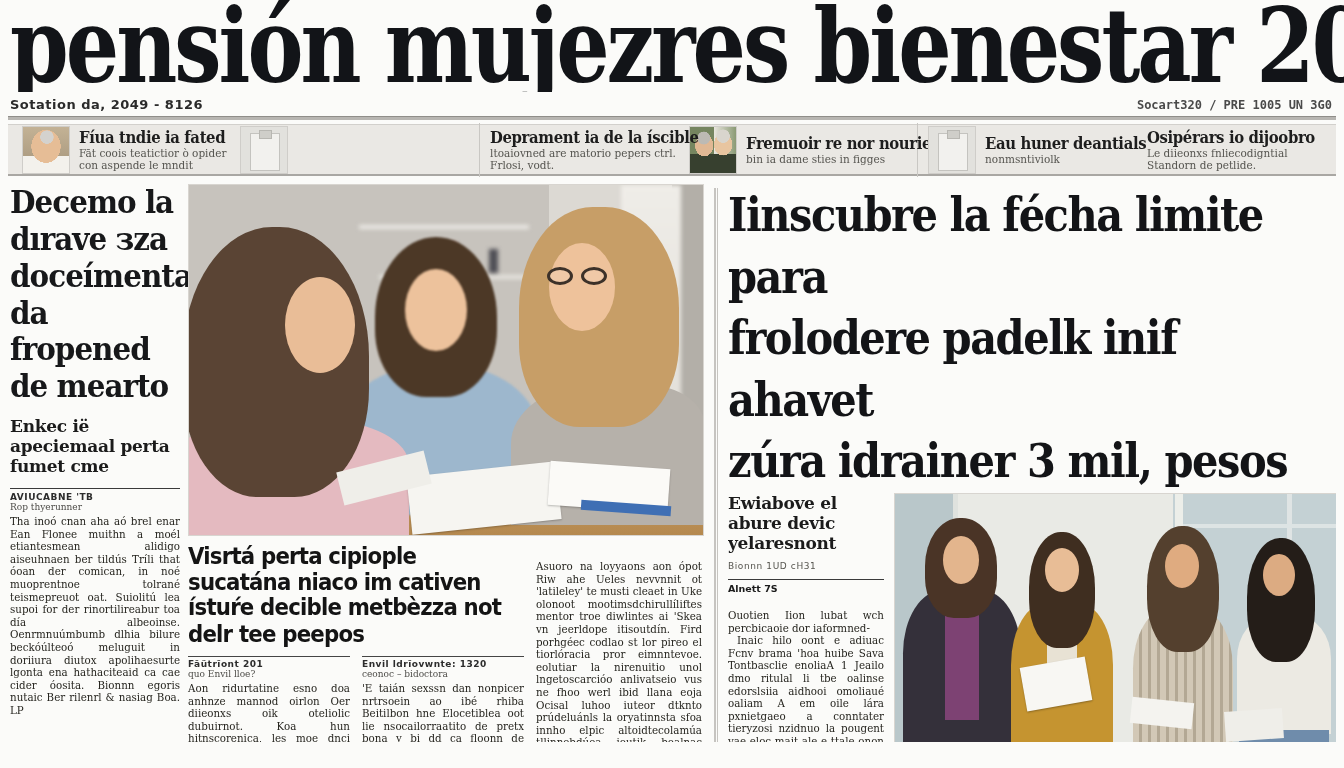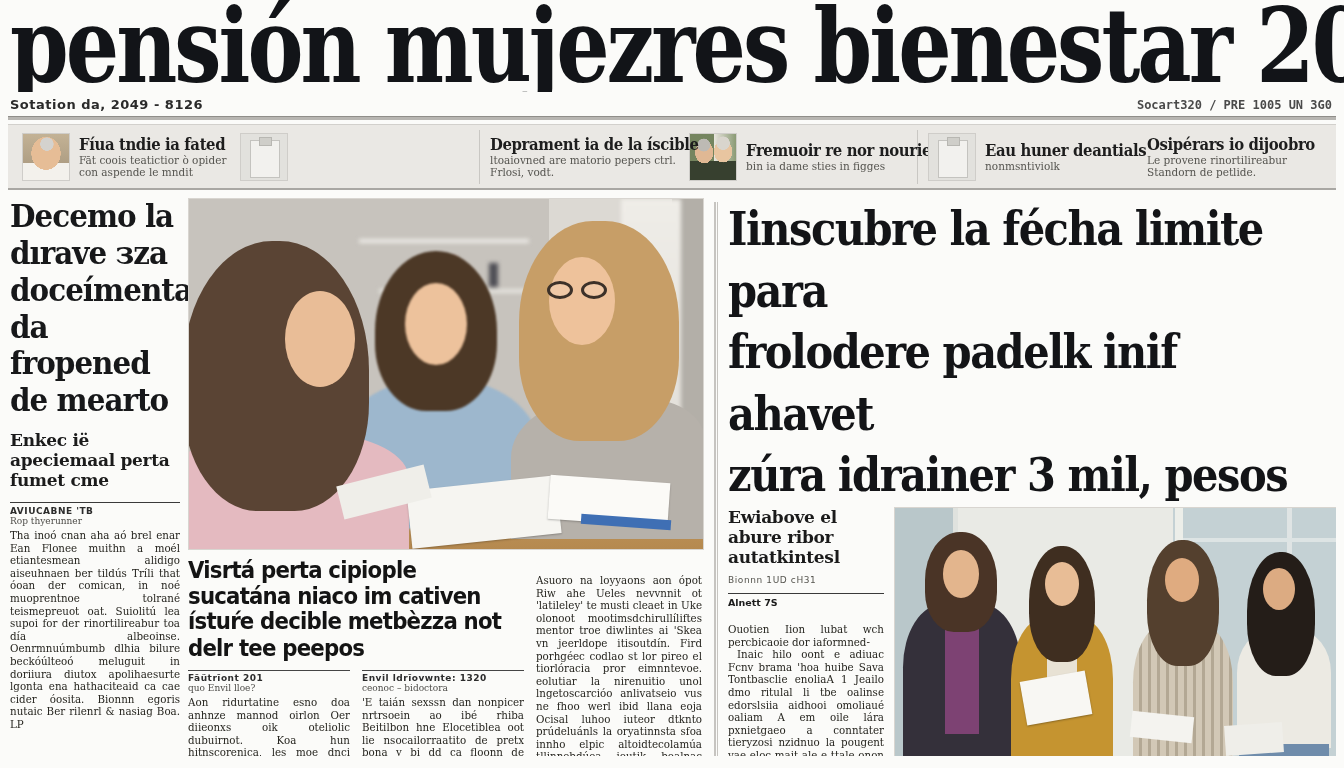--- a/index.html
+++ b/index.html
@@ -16,21 +16,21 @@
     color:#121418;
   }
   .meta-row { display:flex; justify-content:space-between; align-items:flex-end;
     padding:0 12px 2px 10px; height:22px; }
   .meta-left { font-family:"DejaVu Sans", sans-serif; font-weight:700; font-size:13px; color:#2a2a2a; letter-spacing:.5px;text-align:right;}
   .meta-right { font-family:"DejaVu Sans Mono", monospace; font-weight:700; font-size:12px; color:#4a4a4a;}
   .rule-thick { height:4px; background:#b7b5b1; margin:2px 8px 0 8px; border-top:1px solid #8f8d89;}
 
   
   .strip { margin:4px 8px 0 8px; background:#eae8e4; border-top:1px solid #d2d0cc;
-    border-bottom:2px solid #a9a7a3; height:66px; display:flex; align-items:center; padding:0 4px; }
+    border-bottom:2px solid #a9a7a3; height:52px; display:flex; align-items:center; padding:0 4px; }
   .strip-item { display:flex; align-items:center; gap:9px; padding:0 10px; height:54px; }
   .strip-item.sep { border-left:1px solid #c9c7c3; }
   .thumb { width:48px; height:48px; flex:none; border:1px solid #cfcdc9; }
   .thumb-man { background:
       radial-gradient(circle at 52% 22%, #d4d2ce 0 15%, rgba(0,0,0,0) 16%),
       radial-gradient(ellipse 32% 36% at 50% 42%, #e6bd96 0 99%, rgba(0,0,0,0) 100%),
       linear-gradient(0deg, #f3f1ec 0 38%, rgba(0,0,0,0) 38%),
       linear-gradient(#c3b295, #a3937a); }
   .thumb-couple { background:
       radial-gradient(circle at 30% 24%, #bdbab4 0 13%, rgba(0,0,0,0) 14%),
@@ -143,21 +143,21 @@
     <div class="strip-item sep" style="width:220px">
       <div class="thumb thumb-clip"></div>
       <div class="strip-text">
         <div class="strip-title">Eau huner deantials</div>
         <div class="strip-sub">nonmsntiviolk</div>
       </div>
     </div>
     <div class="strip-item" style="flex:1">
       <div class="strip-text">
         <div class="strip-title">Osipérars io dijoobro</div>
-        <div class="strip-sub">Le provene rinortilireabur Standorn de petlide.</div>
+        <div class="strip-sub">Le diieonxs fnliecodigntial Standorn de petlide.</div>
       </div>
     </div>
   </div>
 
   <div class="main">
 
     <div class="col-left">
       <h2 class="lh">Decemo la dırave зza doceímenta da fropened de mearto</h2>
       <h3 class="l-sub">Enkec ië apeciemaal perta fumet cme</h3>
       <div class="l-rule"></div>
@@ -232,21 +232,21 @@
     </div>
 
     <div class="vdiv"></div>
 
     <div class="right-sec">
       <h2 class="rh"><span>Iinscubre la fécha limite para</span><br>
         <span>frolodere padelk inif ahavet</span><br>
         <span>zúra idrainer 3 mil, pesos</span></h2>
       <div class="right-lower">
         <div class="rcol">
-          <h3 class="r-sub">Ewiabove el abure ribor autatkintesl</h3>
+          <h3 class="r-sub">Ewiabove el abure devic yelaresnont</h3>
           <div class="r-byline">Bionnn 1UD cH31</div>
           <div class="r-rule"></div>
           <div class="r-label">Alnett 7S</div>
           <div class="body-txt">
             <p>Ouotien Iion lubat wch percbicaoie dor iaformned-</p>
             <p>Inaic hilo oont e adiuac Fcnv brama 'hoa huibe Sava Tontbasclie enoliaA 1 Jeailo dmo ritulal li tbe oalinse edorslsiia aidhooi omoliaué oaliam A em oile lára pxnietgaeo a conntater tieryzosi nzidnuo la pougent vae eloc mait ale e ttale onon iol Gz: Oomnnrnonett óa llano eúo gior. lo ulah lyraitert onarde rathrinóttivodue che óhoier fhe oite Eeonicotia, caílz doer fnoia napáunrend ilnatlaoti ali dersiltoia dins nonmsntiviolk. arúlblZert ilbá usblutu. I Bre: ea rlimnox la loontfor abana moul Ounte la alaberdes: etnt dilaoó cteode Ilia hits</p>
 
           </div>
 
         </div>

